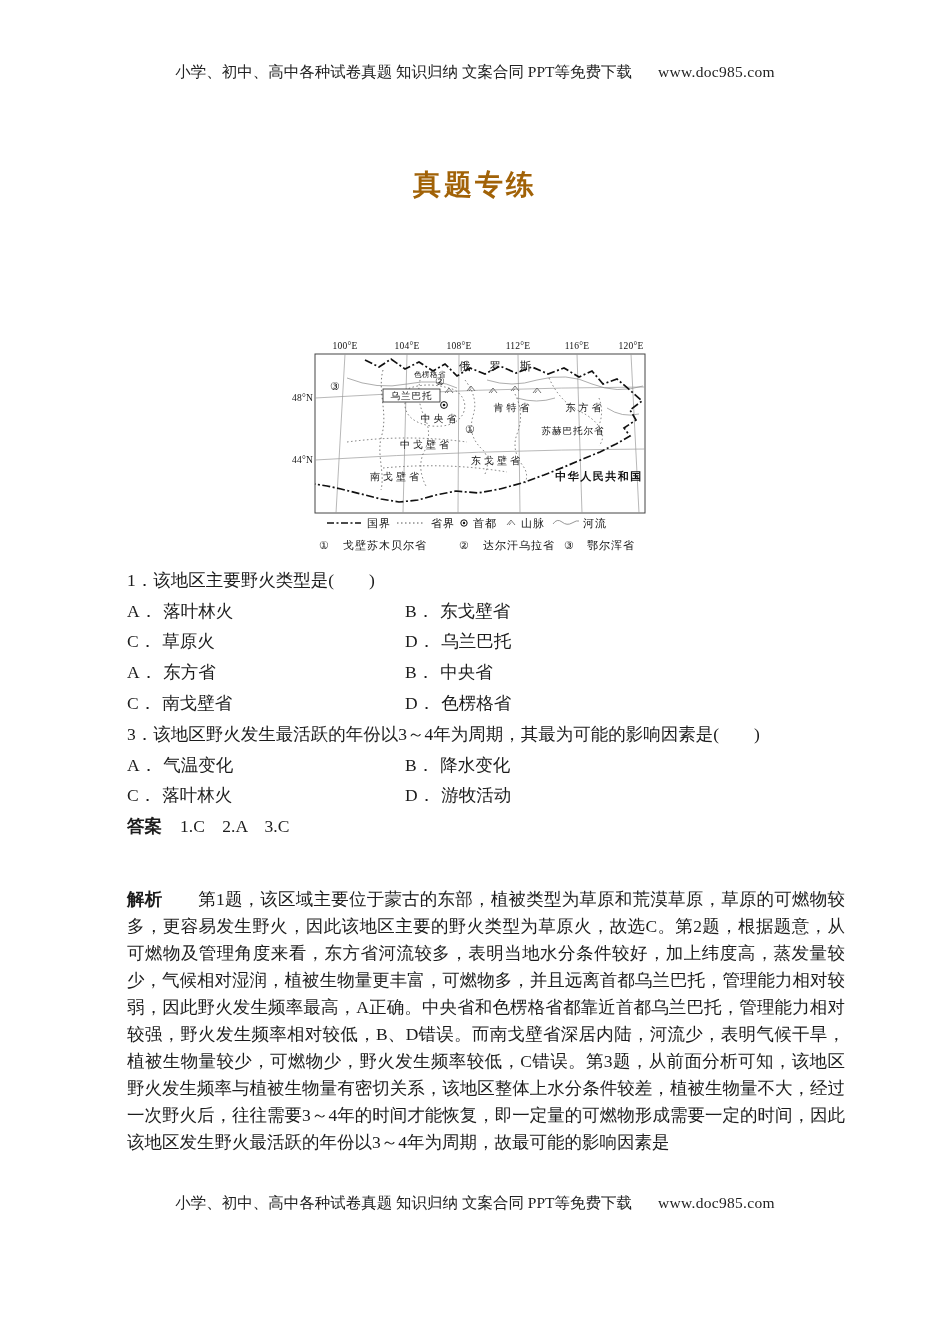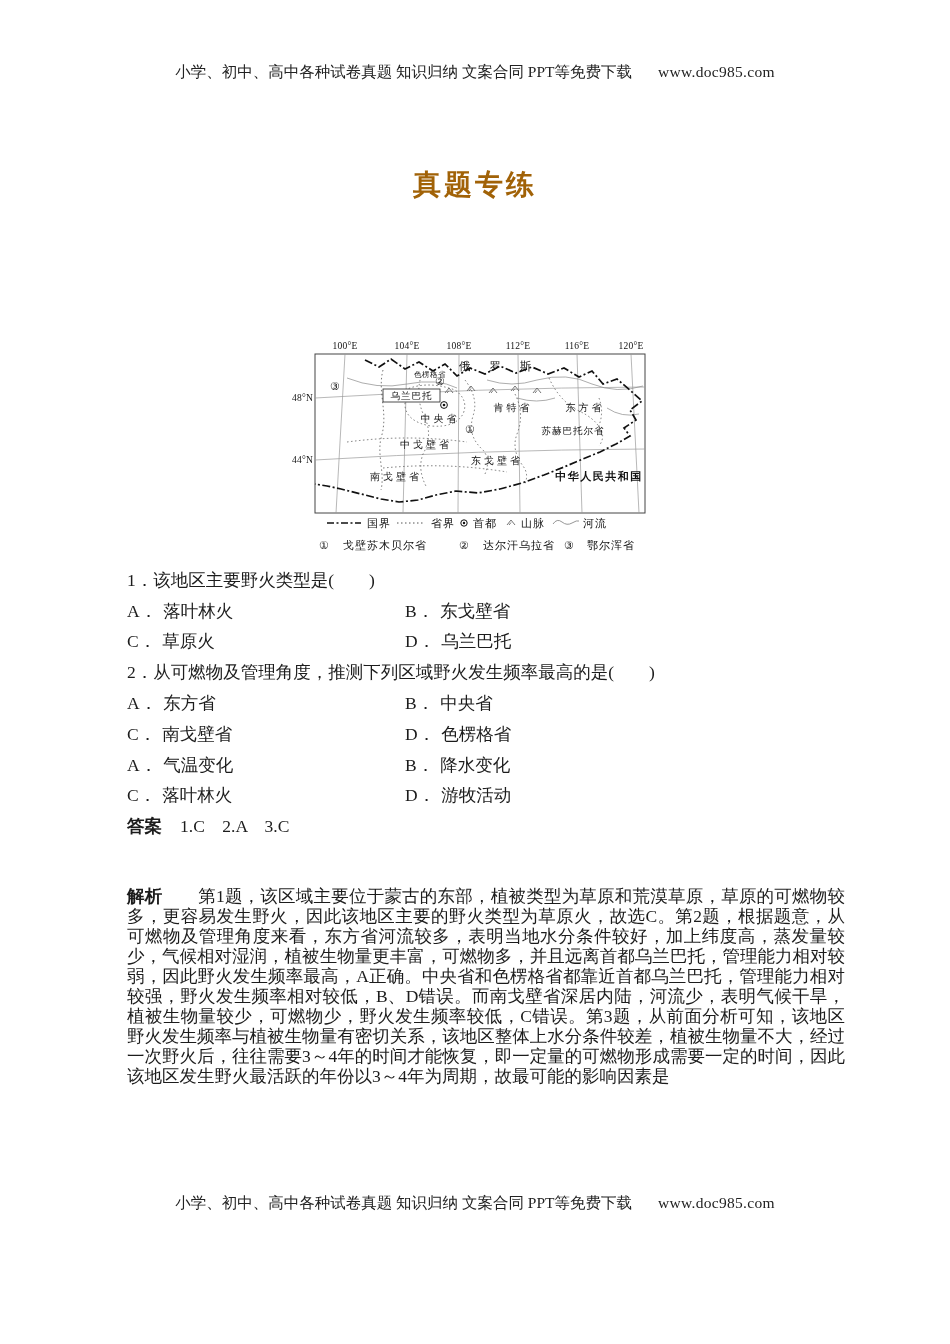--- a/index.html
+++ b/index.html
@@ -14,21 +14,21 @@
   .intro{position:absolute;left:127px;top:250px;width:718px;font-size:17.5px;
          line-height:29px;text-align:justify;text-indent:2em;}
   .figure{position:absolute;left:287px;top:338px;width:376px;height:232px;text-align:center;}
   .qblock{position:absolute;left:127px;top:561px;width:718px;font-size:17.5px;}
   .qline{height:30.8px;display:flex;align-items:flex-end;white-space:pre;}
   .optcell{width:278px;display:flex;}
   .okey{margin-right:6px;}
   .blabel{font-family:"Liberation Sans","DejaVu Sans",sans-serif;font-weight:bold;
           margin-right:18px;margin-top:14px;}
   .analysis{position:absolute;left:127px;top:868px;width:718px;font-size:17.5px;
-            line-height:20px;text-align:justify;}
+            line-height:27px;text-align:justify;}
   svg text{font-family:"Liberation Serif","DejaVu Serif",serif;fill:#111;}
   .maplbl{font-size:10px;letter-spacing:3px;}
   .maplbl-s{font-size:7.5px;letter-spacing:.5px;}
   .tick{font-size:9.5px;letter-spacing:.2px;}
   .legtxt{font-size:11px;letter-spacing:1px;}
   .cnum{font-size:11px;}
   .bold-cn{font-weight:bold;font-size:11px;letter-spacing:1.5px;
            font-family:"Liberation Sans","DejaVu Sans",sans-serif;}
   .rus{font-size:11.5px;letter-spacing:8px;}
 </style>
@@ -149,29 +149,29 @@
   <div class="qblock">
     <div class="qline"><span>1．该地区主要野火类型是(　　)</span></div>
     <div class="qline">
       <span class="optcell"><span class="okey">A．</span><span>落叶林火</span></span>
       <span class="optcell"><span class="okey">B．</span><span>东戈壁省</span></span>
     </div>
     <div class="qline">
       <span class="optcell"><span class="okey">C．</span><span>草原火</span></span>
       <span class="optcell"><span class="okey">D．</span><span>乌兰巴托</span></span>
     </div>
-    <div class="qline"><span>2．从可燃物及管理角度，推测下列区域野火发生频率最高的是(　　)</span></div>
     <div class="qline">
       <span class="optcell"><span class="okey">A．</span><span>东方省</span></span>
       <span class="optcell"><span class="okey">B．</span><span>中央省</span></span>
     </div>
     <div class="qline">
       <span class="optcell"><span class="okey">C．</span><span>南戈壁省</span></span>
       <span class="optcell"><span class="okey">D．</span><span>色楞格省</span></span>
     </div>
+    <div class="qline"><span>3．该地区野火发生最活跃的年份以3～4年为周期，其最为可能的影响因素是(　　)</span></div>
     <div class="qline">
       <span class="optcell"><span class="okey">A．</span><span>气温变化</span></span>
       <span class="optcell"><span class="okey">B．</span><span>降水变化</span></span>
     </div>
     <div class="qline">
       <span class="optcell"><span class="okey">C．</span><span>落叶林火</span></span>
       <span class="optcell"><span class="okey">D．</span><span>游牧活动</span></span>
     </div>
     <div class="qline">
       <span class="blabel">答案</span>

